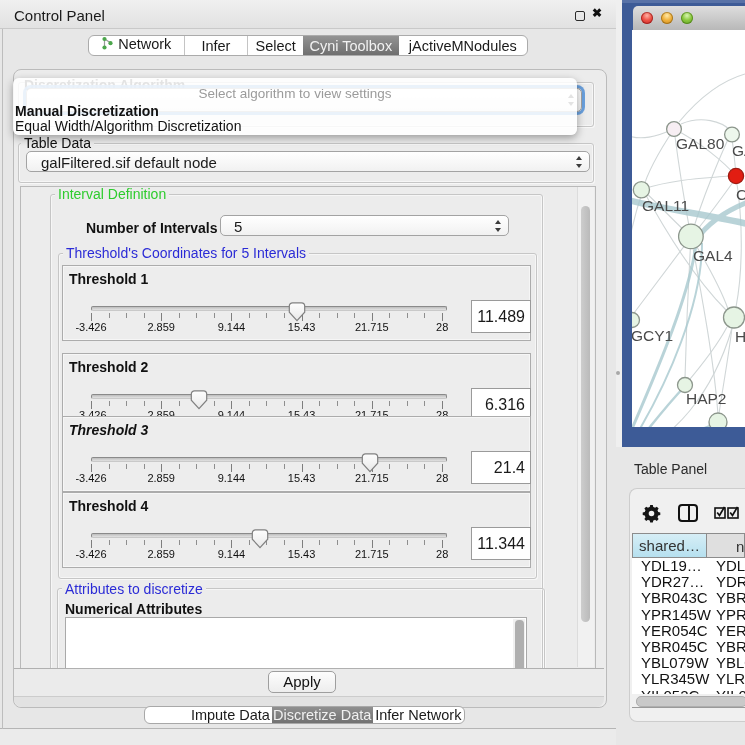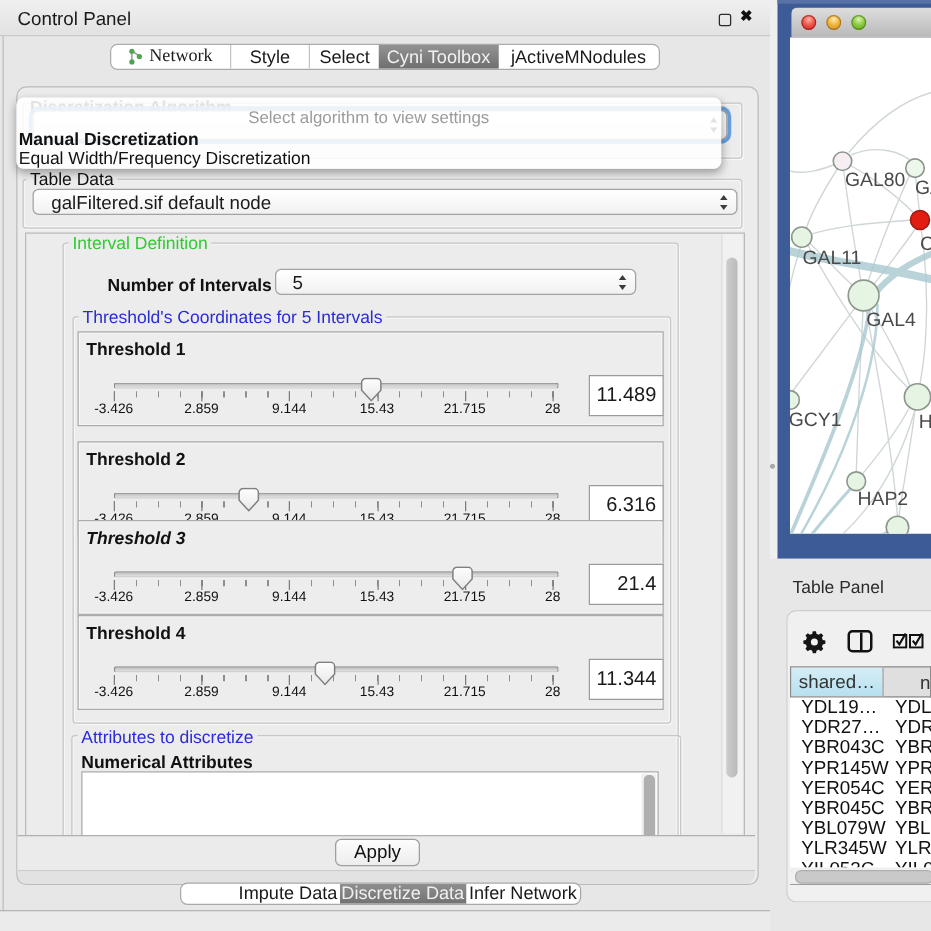--- a/index.html
+++ b/index.html
@@ -26,29 +26,29 @@
 
 <div class="abs" id="cpwin" style="left:0;top:0;width:616px;height:729px;background:#E7E7E7;border-bottom:1px solid #B5B5B5;box-sizing:border-box;"></div>
 <div class="abs" style="left:2px;top:0;width:1px;height:729px;background:#BDBDBD;"></div>
 
 <div class="abs" style="left:0;top:0;width:616px;height:28px;background:linear-gradient(#F0F0F0,#E2E2E2);border-bottom:1px solid #C9C9C9;"></div>
 <div class="abs" style="left:14px;top:7px;font-size:15px;color:#1a1a1a;">Control Panel</div>
 <div class="abs" style="left:575px;top:11px;width:8px;height:8px;border:1.6px solid #2b2b2b;border-radius:2px;"></div>
 <div class="abs" style="left:592px;top:6px;font-size:12px;font-weight:bold;color:#111;">✖</div>
 
 <div class="abs" style="left:88px;top:35px;width:438px;height:19px;background:#fff;border:1px solid #ABABAB;border-radius:6px;display:flex;overflow:hidden;font-size:14.5px;color:#1a1a1a;">
-  <div style="width:95px;display:flex;align-items:center;justify-content:center;gap:4px;font-family:Liberation Serif, serif;">
+  <div style="width:95px;display:flex;justify-content:center;gap:4px;">
     <svg width="13" height="15" viewBox="0 0 13 15">
         <path d="M3.5 4 L3.5 11 M4.5 3.5 L9 6.5" stroke="#9a9a9a" stroke-width="1.2" fill="none"></path>
         <circle cx="3.5" cy="3" r="2.1" fill="#4CA64C"></circle>
         <circle cx="3.5" cy="11.5" r="2.1" fill="#4CA64C"></circle>
         <circle cx="9.5" cy="7.2" r="2.1" fill="#4CA64C"></circle>
       </svg>
     Network</div>
-  <div style="width:63px;border-left:1px solid #C4C4C4;display:flex;align-items:center;justify-content:center;">Style</div>
+  <div style="width:63px;border-left:1px solid #C4C4C4;display:flex;align-items:center;justify-content:center;">Infer</div>
   <div style="width:55px;border-left:1px solid #C4C4C4;display:flex;align-items:center;justify-content:center;">Select</div>
   <div style="width:96px;background:linear-gradient(#939393,#6F6F6F);color:#F2F2F2;display:flex;align-items:center;justify-content:center;">Cyni Toolbox</div>
   <div style="width:129px;display:flex;align-items:center;justify-content:center;">jActiveMNodules</div>
 </div>
 
 <div class="abs" style="left:13px;top:69px;width:592px;height:637px;background:#ECECEC;border:1px solid #BBBBBB;border-radius:8px;"></div>
 
 <div class="abs etch" style="left:18px;top:82px;width:574px;height:43px;"></div>
 <div class="abs gtitle bold" style="left:21px;top:77.5px;color:#3a3a3a;background:transparent;">Discretization Algorithm</div>
 <div class="abs combo" style="left:26px;top:88px;width:554px;height:22px;box-shadow:0 0 0 3px rgba(92,152,219,.9);">
@@ -296,13 +296,13 @@
 <div class="abs" style="left:632px;top:558px;width:113px;height:136px;overflow:hidden;font-size:15px;color:#111;">
   <div style="position:absolute;left:9px;top:0;line-height:16.2px;">YDL19…<br>YDR27…<br>YBR043C<br>YPR145W<br>YER054C<br>YBR045C<br>YBL079W<br>YLR345W<br>YIL052C</div>
   <div style="position:absolute;left:84px;top:0;line-height:16.2px;">YDL1<br>YDR2<br>YBR0<br>YPR1<br>YER0<br>YBR0<br>YBL0<br>YLR3<br>YIL0</div>
 </div>
 <div class="abs" style="left:632px;top:694px;width:113px;height:13px;background:#F0F0F0;"></div>
 <div class="abs" style="left:636px;top:696px;width:109px;height:9px;background:#C9C9C9;border:1px solid #AEAEAE;border-radius:5px;"></div>
 
 <div class="abs" style="left:13px;top:78px;width:564px;height:57px;background:rgba(255,255,255,0.86);border-radius:6px;box-shadow:0 3px 8px rgba(0,0,0,0.35);"></div>
 <div class="abs" style="left:13px;top:86px;width:564px;text-align:center;font-size:13.5px;color:#9B9B9B;">Select algorithm to view settings</div>
 <div class="abs" style="left:15px;top:102.5px;font-size:14px;font-weight:bold;color:#111;">Manual Discretization</div>
-<div class="abs" style="left:15px;top:117.5px;font-size:14px;color:#111;">Equal Width/Frequency Discretization</div>
+<div class="abs" style="left:15px;top:117.5px;font-size:14px;color:#111;">Equal Width/Algorithm Discretization</div>
 
 </body></html>

